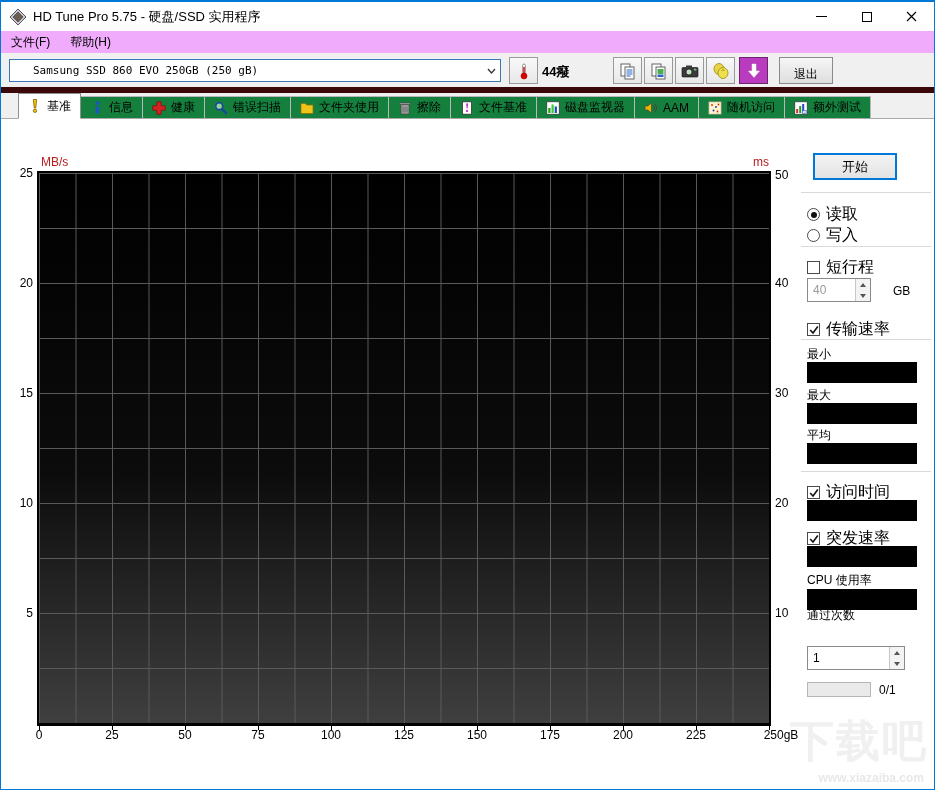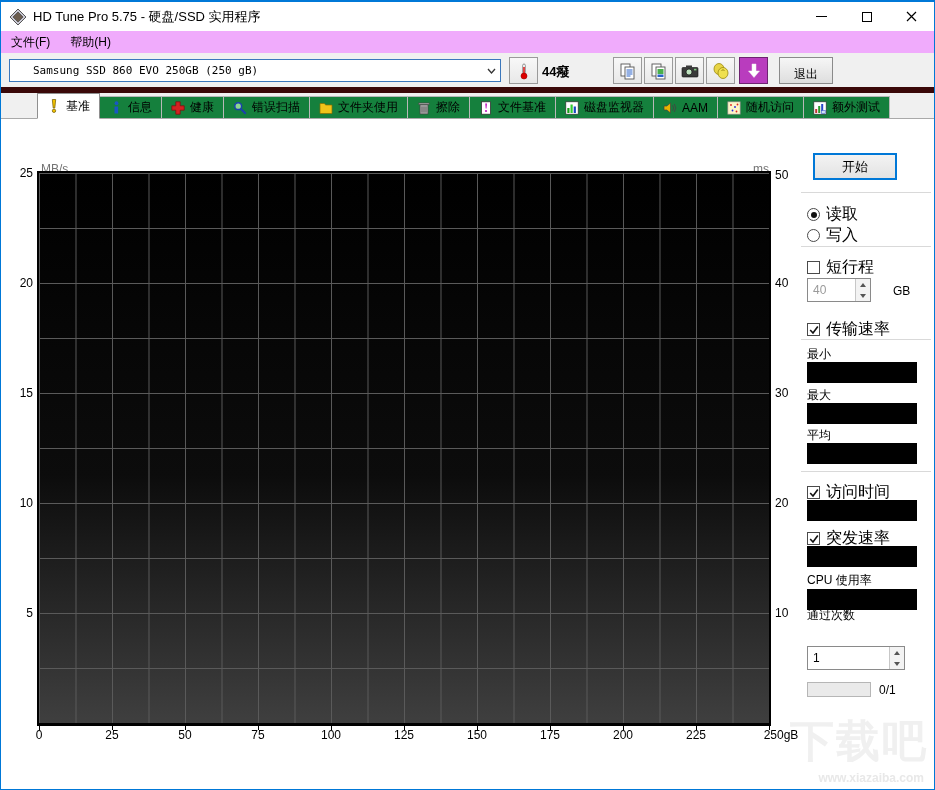--- a/index.html
+++ b/index.html
@@ -25,35 +25,35 @@
   .combo-text { flex:1; font-family:"DejaVu Sans Mono",monospace; font-size:11px; padding-left:23px; white-space:nowrap; overflow:hidden; }
   .combo-arrow { width:18px; display:flex; justify-content:center; }
   .tb-btn { position:absolute; top:4px; width:29px; height:27px; background:linear-gradient(#f8f8f8,#e8e8e8); border:1px solid #9a9a9a; display:flex; align-items:center; justify-content:center; }
   .tb-btn.pressed { background:#b93cbe; border:1px solid #6e2371; }
   .temp-text { position:absolute; left:541px; top:10px; font-size:13px; font-weight:bold; }
   .exit-btn { position:absolute; left:778px; top:4px; width:54px; height:27px; background:linear-gradient(#f6f6f6,#dedede); border:1px solid #8a8a8a; font-size:12px; display:flex; align-items:flex-end; justify-content:center; }
 
   .band { position:absolute; left:0; top:86px; width:100%; height:6px; background:#3a0808; }
 
   
-  .tabstrip { position:absolute; left:0; top:92px; width:100%; height:26px; background:#f0f0f0; border-bottom:1px solid #a9a9a9; display:flex; align-items:flex-end; padding-left:36px; }
+  .tabstrip { position:absolute; left:0; top:92px; width:100%; height:26px; background:#f0f0f0; border-bottom:1px solid #a9a9a9; display:flex; align-items:flex-end; padding-left:17px; }
   .tab { display:flex; align-items:center; gap:5px; font-size:12px; height:22px; padding:0 9px; background:#15803d; border:1px solid #b8b8b8; border-bottom:none; margin-right:-1px; }
   .tab.active { height:26px; background:#fff; border-color:#8f8f8f; margin-bottom:-1px; border-bottom:1px solid #fff; z-index:2; }
   .tab svg { width:14px; height:14px; }
 
   
   .plot { position:absolute; left:36px; top:170px; width:734px; height:555px;
     border:2px solid #000; border-bottom-width:3px;
     background-image:
       linear-gradient(to right, #5a5a5a 1px, transparent 1px),
       linear-gradient(to bottom, #5a5a5a 1px, transparent 1px),
       linear-gradient(to bottom, #000000, #0c0c0c 55%, #3f3f3f 100%);
     background-size: 5% 100%, 100% 10%, 100% 100%;
   }
-  .axis-label { position:absolute; font-size:12px; color:#737373;margin-top:7px; }
+  .axis-label { position:absolute; font-size:12px; color:#b91c1c; }
   .ytick-left { position:absolute; left:0; width:32px; text-align:right; font-size:12px; }
   .ytick-right { position:absolute; left:774px; font-size:12px; }
   .xticks-strip { position:absolute; left:38px; top:725px; width:731px; height:4px;
     background-image:linear-gradient(to right,#000 1px,transparent 1px); background-size:10% 100%; border-right:1px solid #000; }
   .xtick { position:absolute; top:727px; font-size:12px; transform:translateX(-50%); }
 
   
   .start-btn { position:absolute; left:812px; top:152px; width:84px; height:27px; border:2px solid #0078d7; background:linear-gradient(#f3f3f3,#e3e3e3); font-size:13px; display:flex; align-items:center; justify-content:center;text-align:center; }
   .sep { position:absolute; left:800px; width:130px; height:1px; background:#d9d9d9; }
   .ctl-row { position:absolute; left:806px; display:flex; align-items:center; gap:6px; font-size:16px; }

